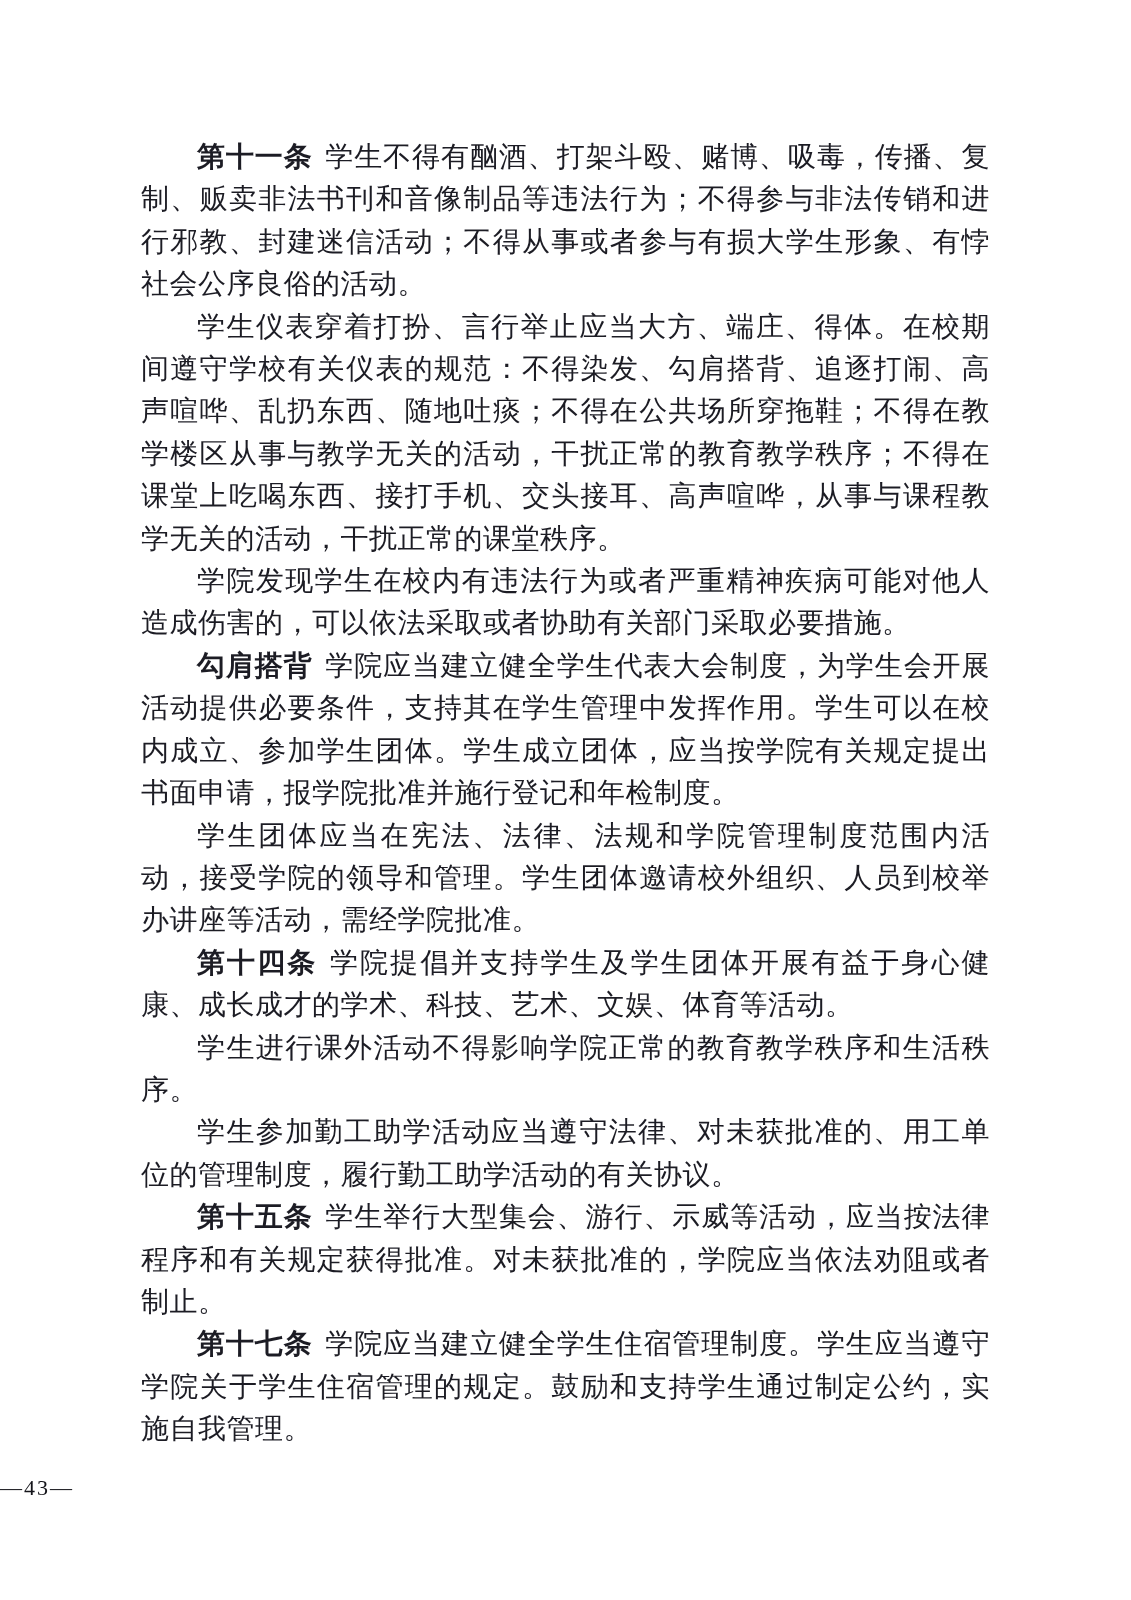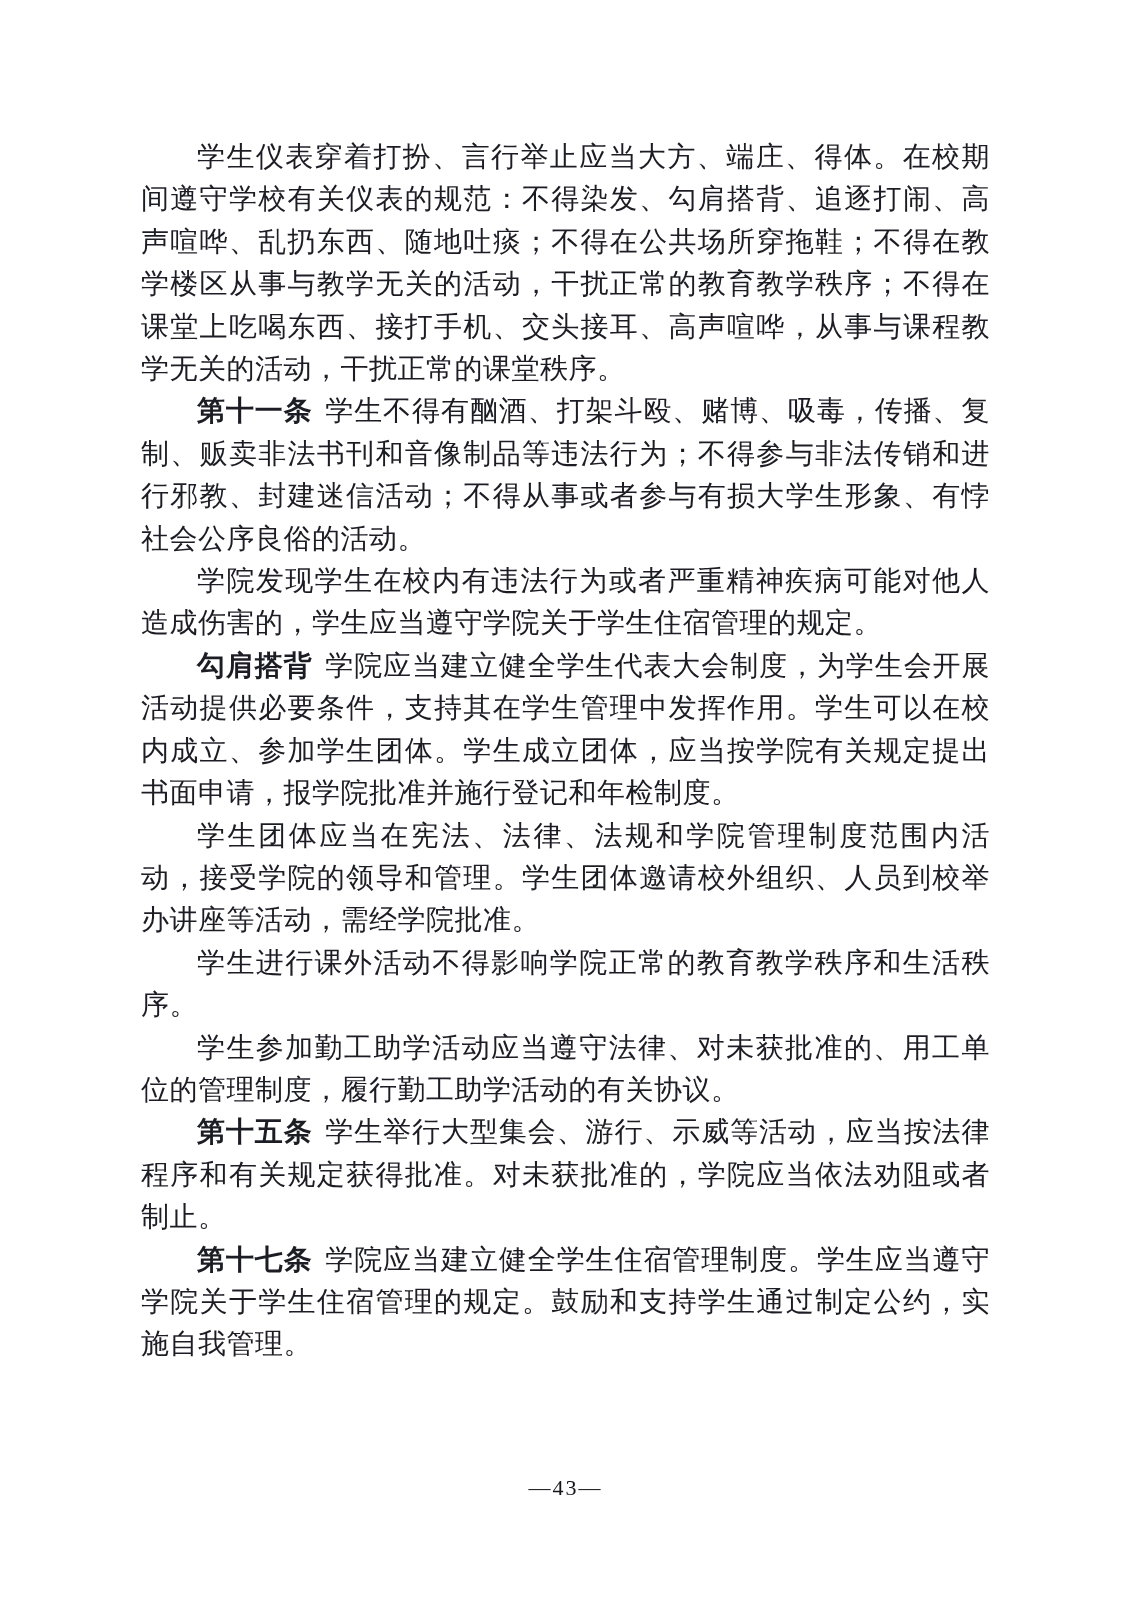--- a/index.html
+++ b/index.html
@@ -40,35 +40,35 @@
   .article-number {
     font-weight: 700;
     font-family: "Liberation Sans", "DejaVu Sans", sans-serif;
     margin-right: 0.45em;
   }
   .footer {
     position: absolute;
     left: 0;
     top: 1475px;
     width: 1131px;
-    text-align: center;
     font-size: 22px;
     letter-spacing: 2px;
     color: #14141a;
   }
 </style>
 </head>
 <body>
 
 <div class="page">
   <div class="content" id="paragraphs">
+      <p><span class="article-number">第十一条</span><span>学生不得有酗酒、打架斗殴、赌博、吸毒，传播、复制、贩卖非法书刊和音像制品等违法行为；不得参与非法传销和进行邪教、封建迷信活动；不得从事或者参与有损大学生形象、有悖社会公序良俗的活动。</span></p>
       <p><span>学生仪表穿着打扮、言行举止应当大方、端庄、得体。在校期间遵守学校有关仪表的规范：不得染发、勾肩搭背、追逐打闹、高声喧哗、乱扔东西、随地吐痰；不得在公共场所穿拖鞋；不得在教学楼区从事与教学无关的活动，干扰正常的教育教学秩序；不得在课堂上吃喝东西、接打手机、交头接耳、高声喧哗，从事与课程教学无关的活动，干扰正常的课堂秩序。</span></p>
-      <p><span class="article-number">第十一条</span><span>学生不得有酗酒、打架斗殴、赌博、吸毒，传播、复制、贩卖非法书刊和音像制品等违法行为；不得参与非法传销和进行邪教、封建迷信活动；不得从事或者参与有损大学生形象、有悖社会公序良俗的活动。</span></p>
-      <p><span>学院发现学生在校内有违法行为或者严重精神疾病可能对他人造成伤害的，学生应当遵守学院关于学生住宿管理的规定。</span></p>
+      <p><span>学院发现学生在校内有违法行为或者严重精神疾病可能对他人造成伤害的，可以依法采取或者协助有关部门采取必要措施。</span></p>
       <p><span class="article-number">勾肩搭背</span><span>学院应当建立健全学生代表大会制度，为学生会开展活动提供必要条件，支持其在学生管理中发挥作用。学生可以在校内成立、参加学生团体。学生成立团体，应当按学院有关规定提出书面申请，报学院批准并施行登记和年检制度。</span></p>
       <p><span>学生团体应当在宪法、法律、法规和学院管理制度范围内活动，接受学院的领导和管理。学生团体邀请校外组织、人员到校举办讲座等活动，需经学院批准。</span></p>
+      <p><span class="article-number">第十四条</span><span>学院提倡并支持学生及学生团体开展有益于身心健康、成长成才的学术、科技、艺术、文娱、体育等活动。</span></p>
       <p><span>学生进行课外活动不得影响学院正常的教育教学秩序和生活秩序。</span></p>
       <p><span>学生参加勤工助学活动应当遵守法律、对未获批准的、用工单位的管理制度，履行勤工助学活动的有关协议。</span></p>
       <p><span class="article-number">第十五条</span><span>学生举行大型集会、游行、示威等活动，应当按法律程序和有关规定获得批准。对未获批准的，学院应当依法劝阻或者制止。</span></p>
       <p><span class="article-number">第十七条</span><span>学院应当建立健全学生住宿管理制度。学生应当遵守学院关于学生住宿管理的规定。鼓励和支持学生通过制定公约，实施自我管理。</span></p>
     </div>
   <div class="footer">—43—</div>
 </div>
 
 </body></html>

